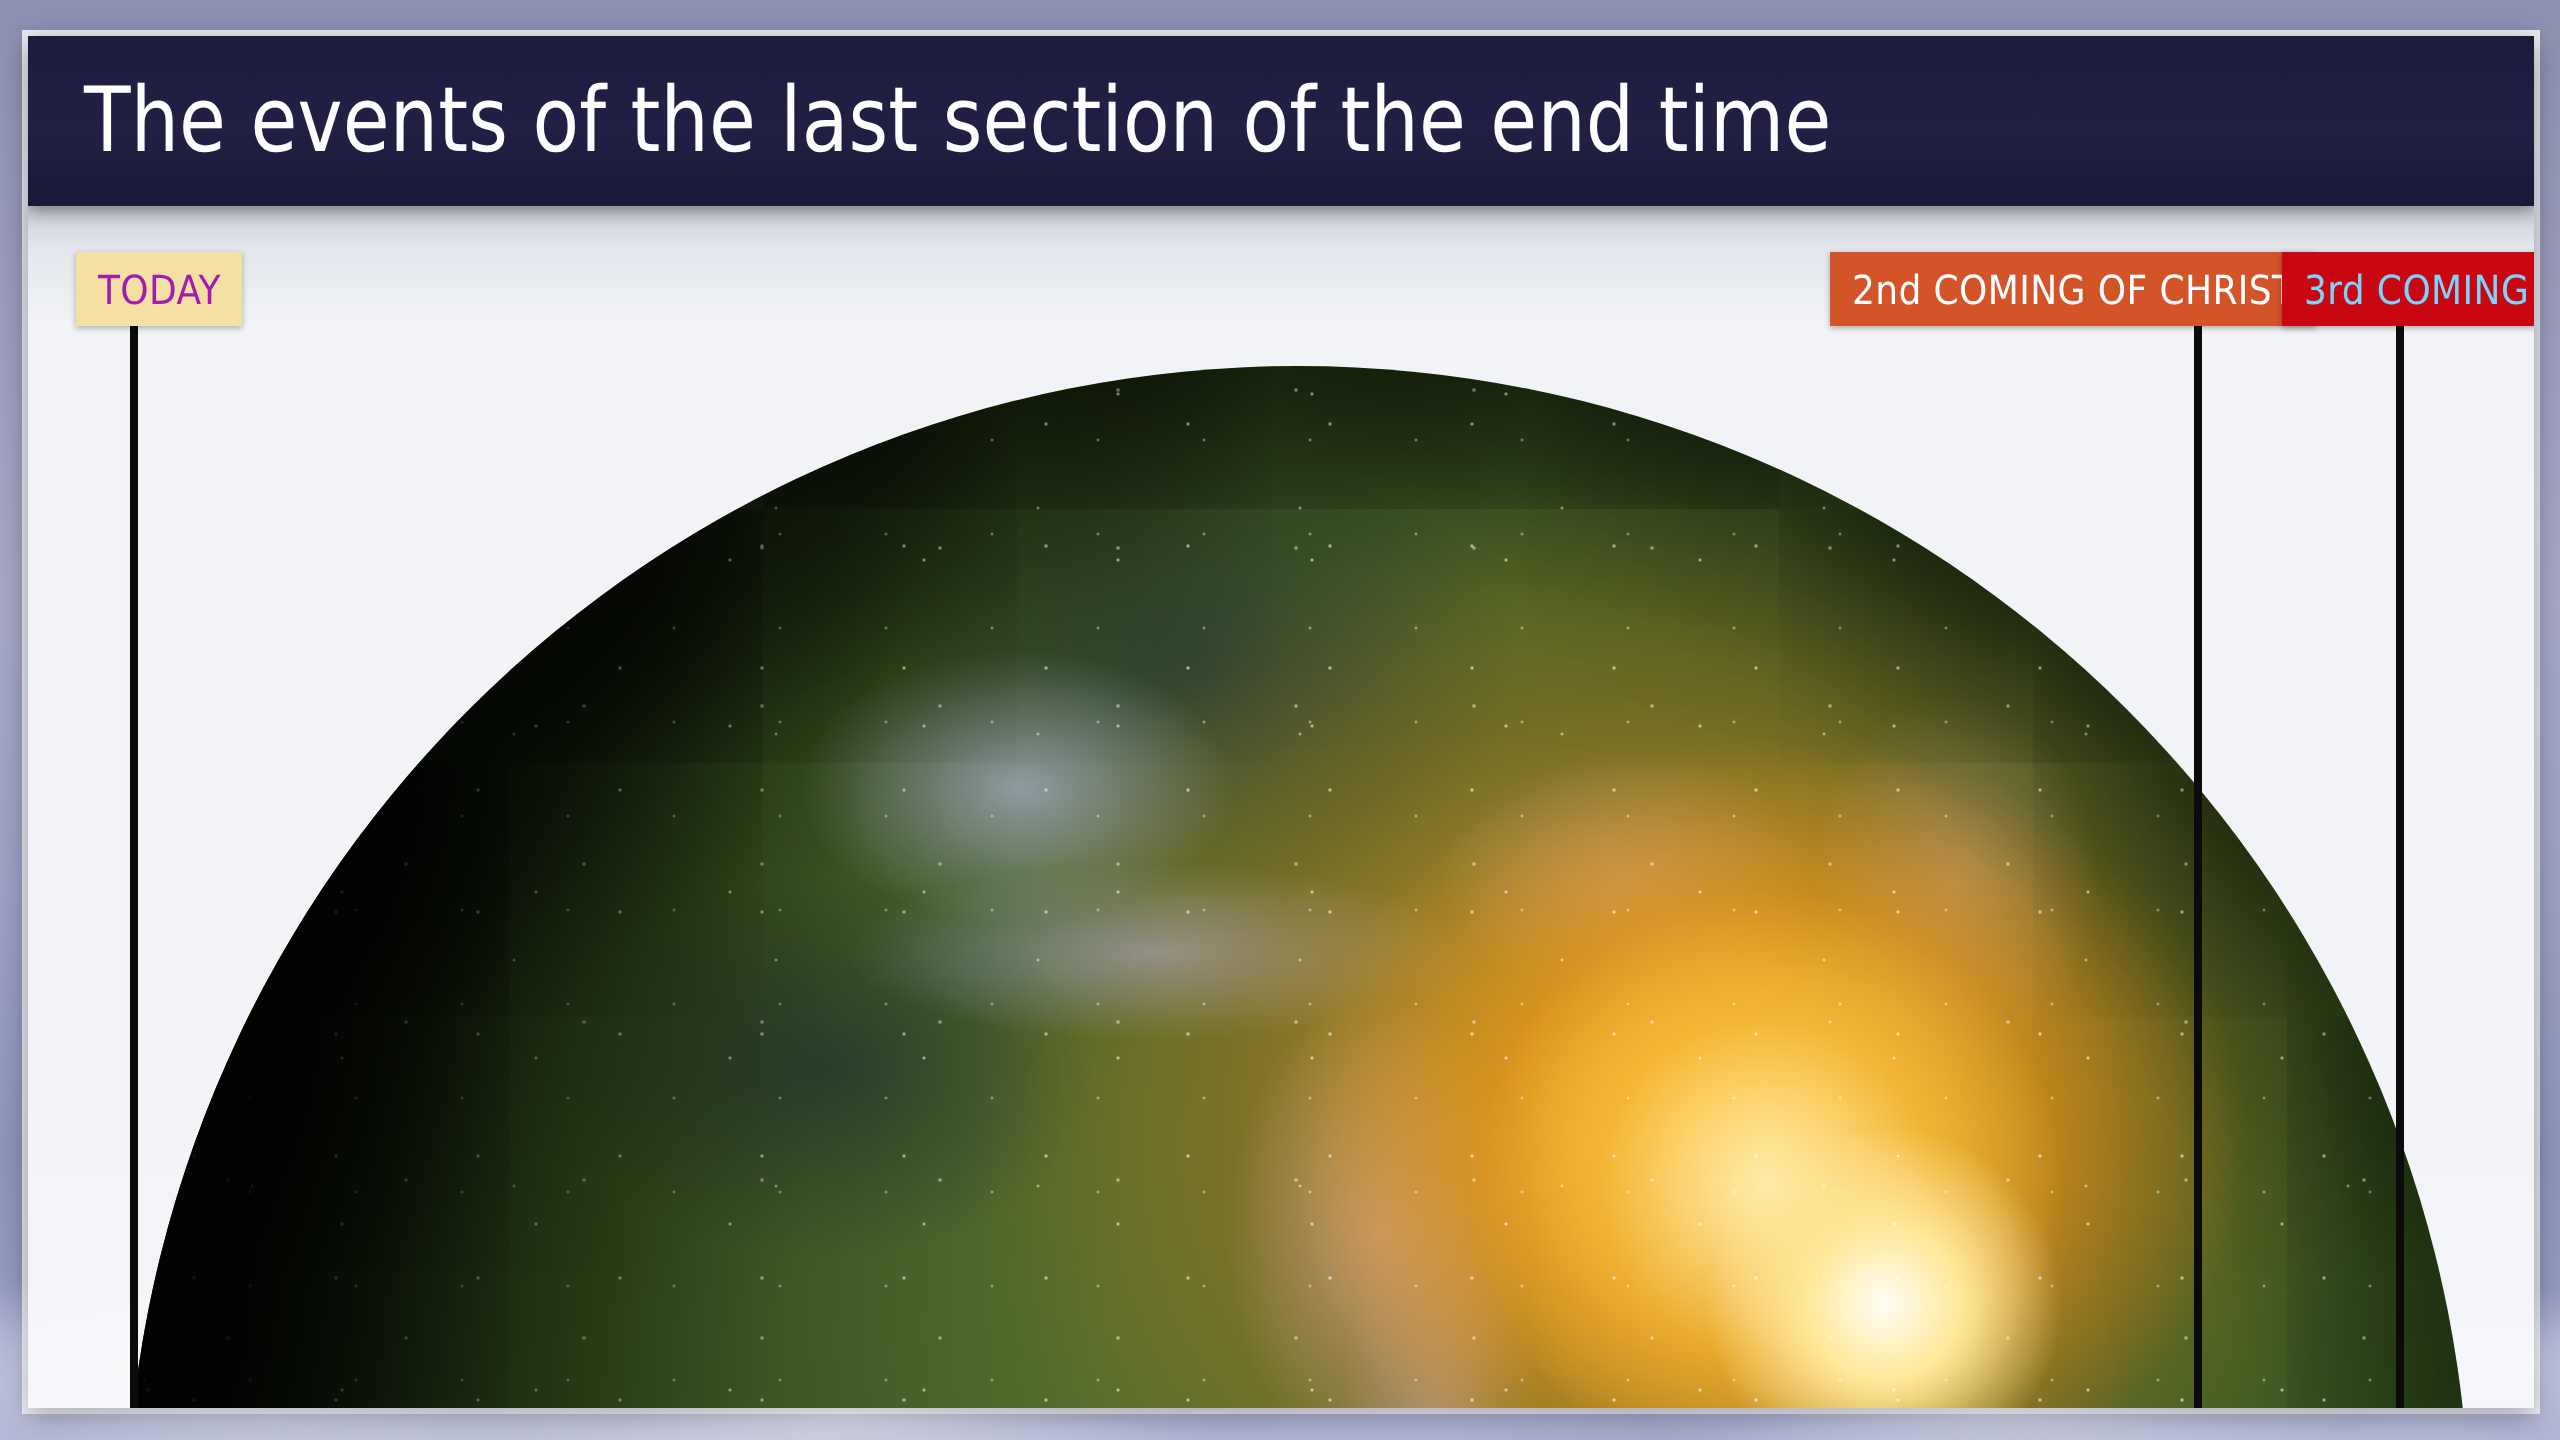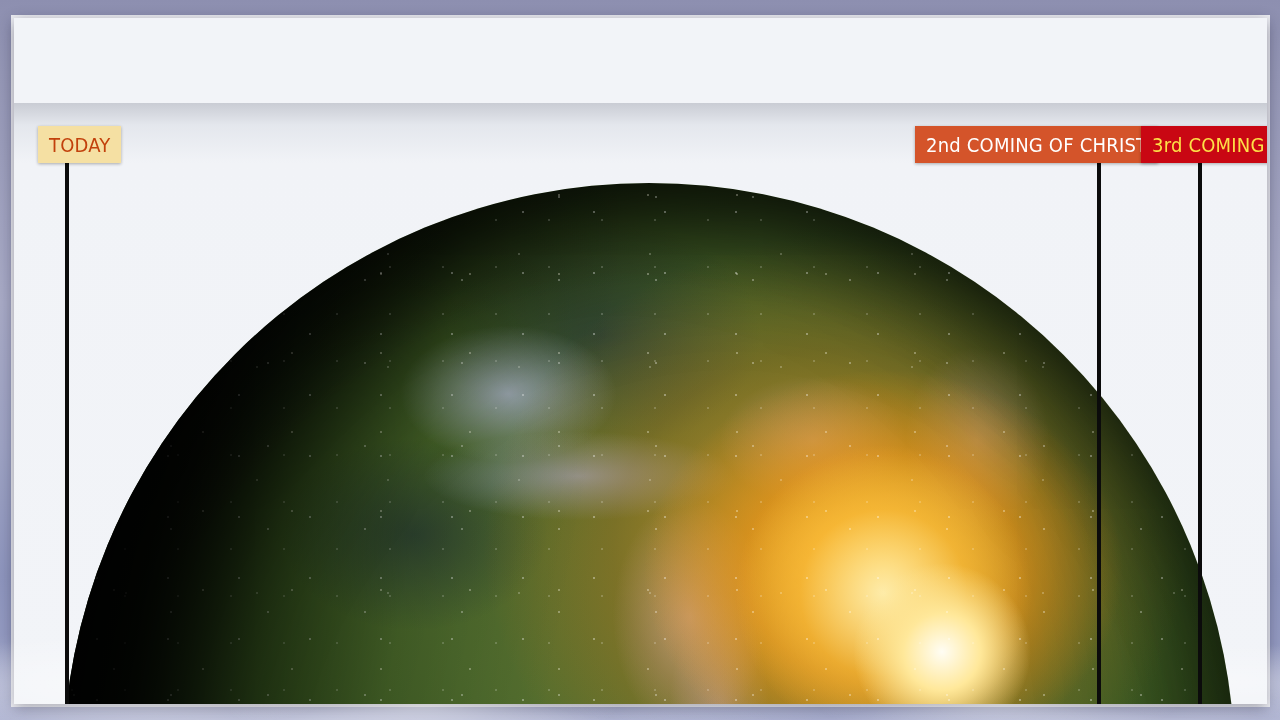--- a/index.html
+++ b/index.html
@@ -180,23 +180,23 @@
     display: flex;
     align-items: center;
     height: 37px;
     padding: 0 11px;
     font-size: 20px;
     letter-spacing: .2px;
     white-space: nowrap;
     font-family: "Liberation Sans Narrow", "DejaVu Sans Condensed", "Liberation Sans", sans-serif;
     box-shadow: 0 1px 3px rgba(0,0,0,.3);
   }
-  .badge-today { background: #f5e0a3; color: #c2410c; }
+  .badge-today { background: #f5e0a3; color: #a21caf; }
   .badge-second { background: #d4542a; color: #fff; }
-  .badge-third  { background: #c90713; color: #fde047; }
+  .badge-third  { background: #c90713; color: #7dd3fc; }
 
   
   .timeline-band {
     position: absolute;
     left: 2px;
     bottom: 14px;
     width: 1241px;
     height: 60px;
     background: #a96d57;
     z-index: 32;
@@ -213,20 +213,23 @@
     font-family: "Liberation Sans Narrow", "DejaVu Sans Condensed", "Liberation Sans", sans-serif;
   }
 </style>
 </head>
 <body>
 
 <div id="app">
 
   <div class="slide">
 
+    <div class="title-bar">
+      <div class="title-text">The events of the last section of the end time</div>
+    </div>
 
     <div class="canvas">
 
       <div class="globe-wrap">
         <div class="globe">
           <div class="globe-stars"></div>
           <div class="globe-stars2"></div>
           <div class="globe-shadow"></div>
           <div class="globe-rim"></div>
         </div>

